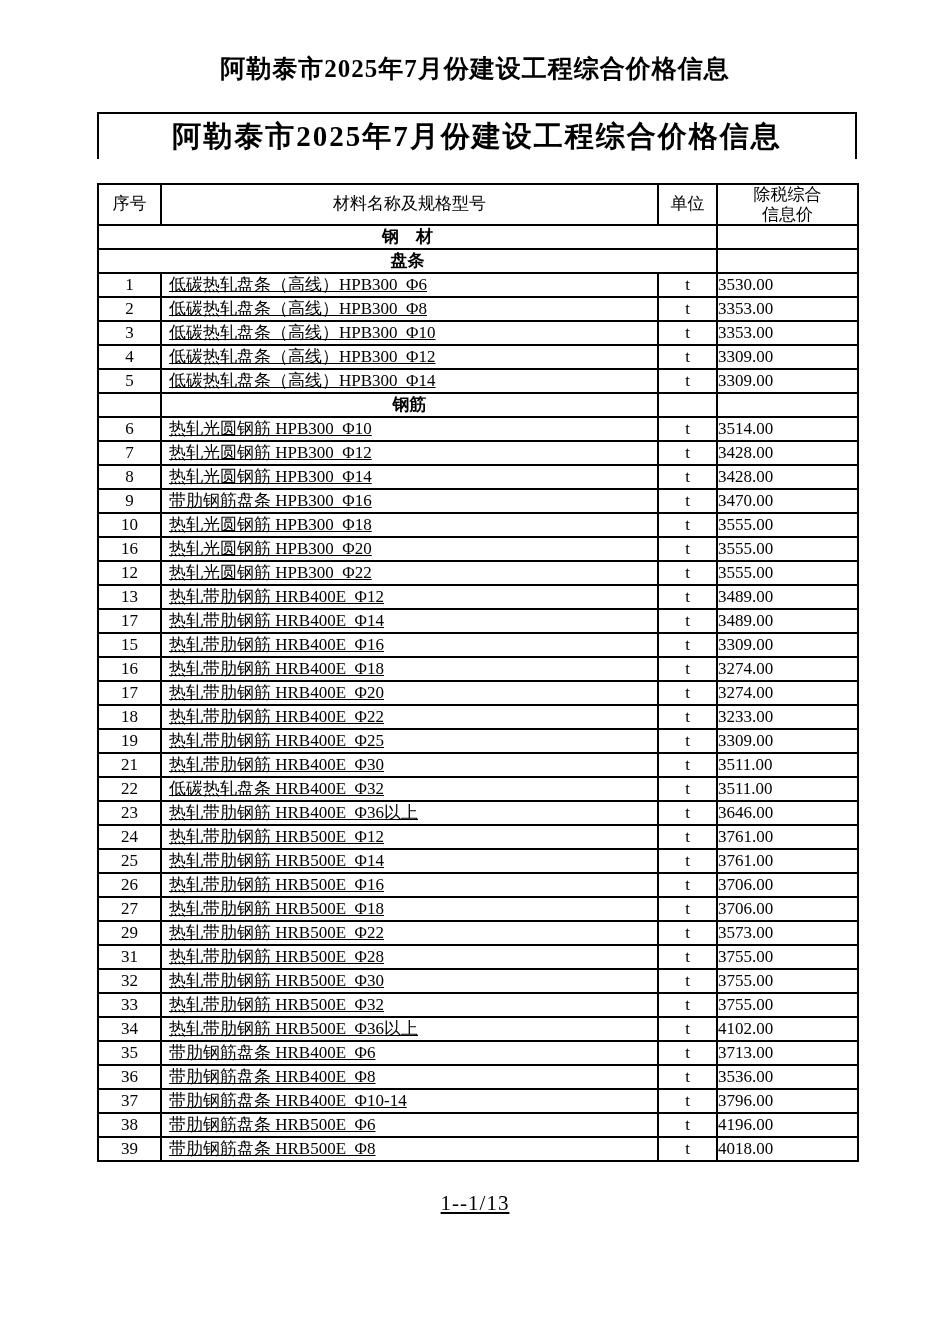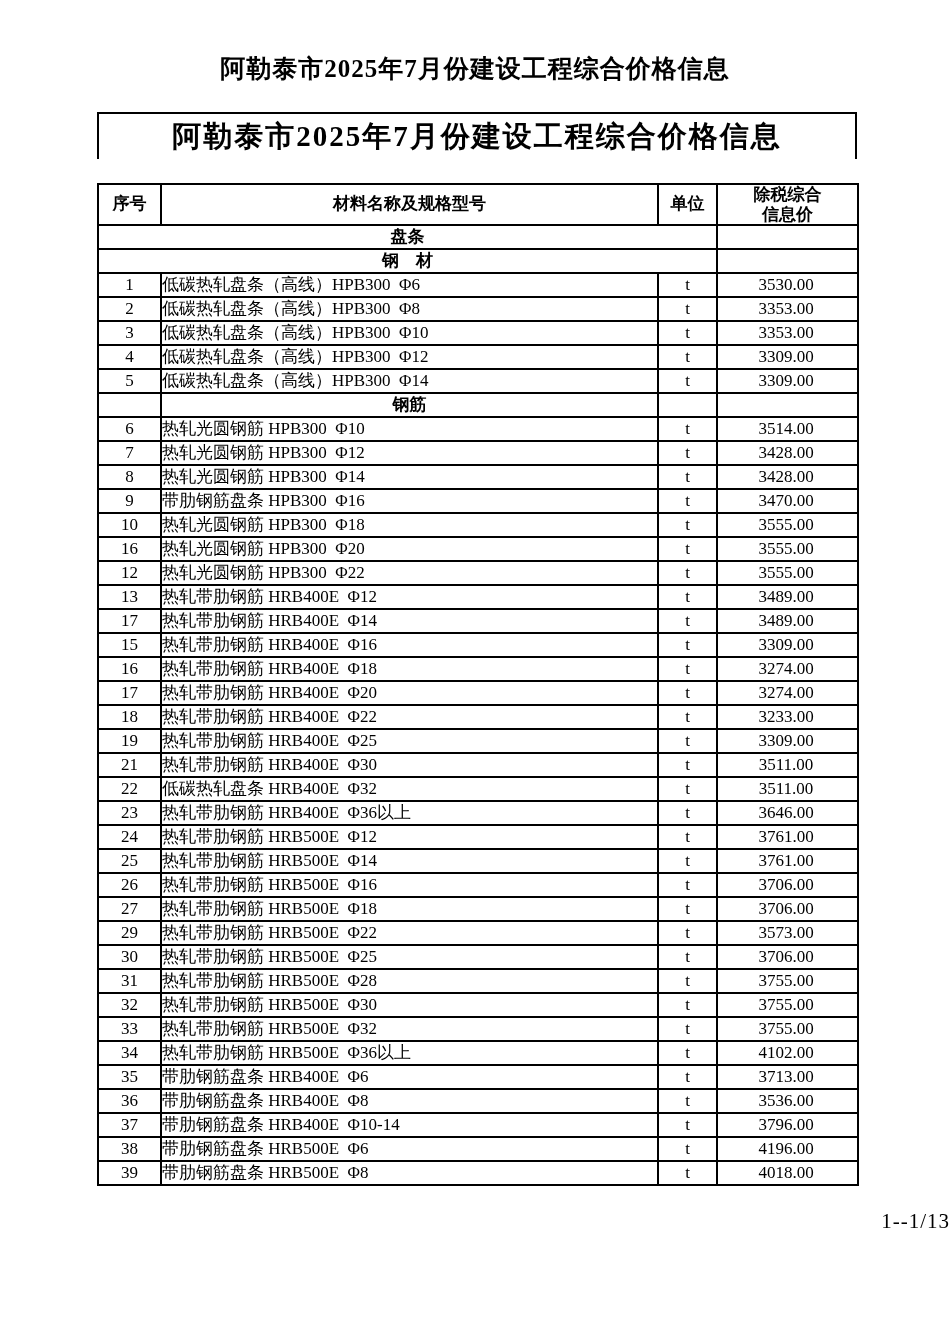--- a/index.html
+++ b/index.html
@@ -25,32 +25,32 @@
     border-collapse:collapse;table-layout:fixed;
     width:760px;margin:24px 0 0 97px;
   }
   td{
     border:2px solid #000;
     height:24px;box-sizing:border-box;
     padding:0;font-size:17px;line-height:1.1;
     overflow:hidden;white-space:nowrap;
   }
   .th{
-    height:26px;font-weight:bold;text-align:center;
+    height:26px;font-weight:normal;text-align:center;
     font-size:17px;vertical-align:middle;
   }
   .th-price{white-space:pre-line;line-height:1.15;}
   .c-no{text-align:center;}
-  .c-name{text-align:left;white-space:pre;}
+  .c-name{text-align:left;padding-left:7px;white-space:pre;text-decoration:underline;}
   .c-unit{text-align:center;}
-  .c-price{text-align:center;padding-right:3px;}
+  .c-price{text-align:left;padding-right:3px;}
   .c-sec{text-align:center;font-weight:bold;}
   .footer{
-    text-align:right;margin-top:23px;
-    font-size:21px;letter-spacing:1px;
+    text-align:center;margin-top:29px;
+    font-size:21px;letter-spacing:1px;text-decoration:underline;
   }
 </style>
 </head>
 <body>
 
 <div class="page-title">阿勒泰市2025年7月份建设工程综合价格信息</div>
 
 <div class="title-box">
   <span>阿勒泰市2025年7月份建设工程综合价格信息</span>
 </div>
@@ -66,25 +66,25 @@
     <tr>
       <td class="th">序号</td>
       <td class="th">材料名称及规格型号</td>
       <td class="th">单位</td>
       <td class="th th-price">除税综合
 信息价</td>
     </tr>
   </thead>
   <tbody>
       <tr>
+        <td class="c-sec" colspan="3">钢　材</td>
+        <td class="c-price"></td>
+      </tr>
+      <tr>
         <td class="c-sec" colspan="3">盘条</td>
-        <td class="c-price"></td>
-      </tr>
-      <tr>
-        <td class="c-sec" colspan="3">钢　材</td>
         <td class="c-price"></td>
       </tr>
       <tr>
         <td class="c-no">1</td>
         <td class="c-name">低碳热轧盘条（高线）HPB300  Φ6</td>
         <td class="c-unit">t</td>
         <td class="c-price">3530.00</td>
       </tr>
       <tr>
         <td class="c-no">2</td>
@@ -242,26 +242,20 @@
         <td class="c-unit">t</td>
         <td class="c-price">3706.00</td>
       </tr>
       <tr>
         <td class="c-no">29</td>
         <td class="c-name">热轧带肋钢筋 HRB500E  Φ22</td>
         <td class="c-unit">t</td>
         <td class="c-price">3573.00</td>
       </tr>
       <tr>
-        <td class="c-no">30</td>
-        <td class="c-name">热轧带肋钢筋 HRB500E  Φ25</td>
-        <td class="c-unit">t</td>
-        <td class="c-price">3706.00</td>
-      </tr>
-      <tr>
         <td class="c-no">31</td>
         <td class="c-name">热轧带肋钢筋 HRB500E  Φ28</td>
         <td class="c-unit">t</td>
         <td class="c-price">3755.00</td>
       </tr>
       <tr>
         <td class="c-no">32</td>
         <td class="c-name">热轧带肋钢筋 HRB500E  Φ30</td>
         <td class="c-unit">t</td>
         <td class="c-price">3755.00</td>

